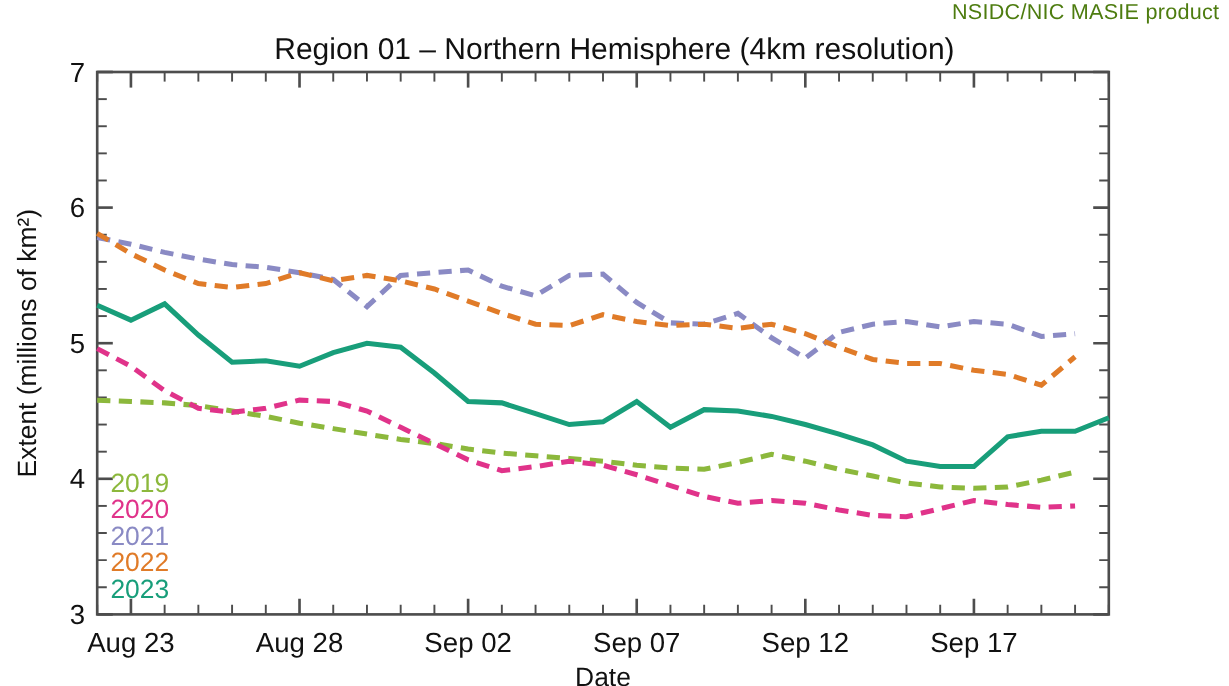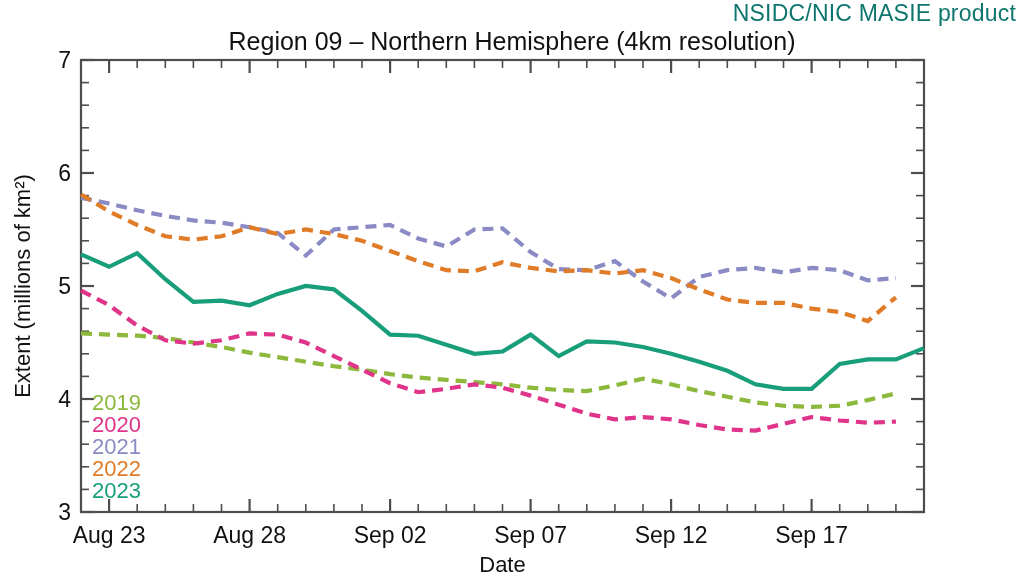--- a/index.html
+++ b/index.html
@@ -18,23 +18,23 @@
   #root {
     position: absolute;
     left: 0; top: 0;
     width: 1024px;
     height: 572px;
   }
   .credit {
     position: absolute;
     right: 8px;
     top: 0px;
-    font-size: 23px;
+    font-size: 18px;
     letter-spacing: 0.2px;
-    color: #0f766e;
+    color: #4d7c0f;
     white-space: nowrap;
     padding-left: 35px;
   }
   .chart-title {
     position: absolute;
     left: 0;
     top: 27px;
     width: 1024px;
     text-align: center;
     font-size: 25px;
@@ -88,21 +88,21 @@
     font-size: 22px;
   }
 </style>
 </head>
 <body>
 
 <div id="root">
 
   <div class="credit">NSIDC/NIC MASIE product</div>
 
-  <div class="chart-title">Region 09 – Northern Hemisphere (4km resolution)</div>
+  <div class="chart-title">Region 01 – Northern Hemisphere (4km resolution)</div>
 
   <svg class="plot" viewBox="0 0 1024 572">
     <g id="axes-layer">
         <rect x="81" y="60" width="843" height="452" class="axis-line"></rect>
         <line x1="81" y1="512" x2="94" y2="512" class="tick-major"></line>
         <line x1="924" y1="512" x2="911" y2="512" class="tick-major"></line>
         <text x="71" y="520" class="ylabel-text" text-anchor="end">3</text>
         <line x1="81" y1="399" x2="94" y2="399" class="tick-major"></line>
         <line x1="924" y1="399" x2="911" y2="399" class="tick-major"></line>
         <text x="71" y="407" class="ylabel-text" text-anchor="end">4</text>

